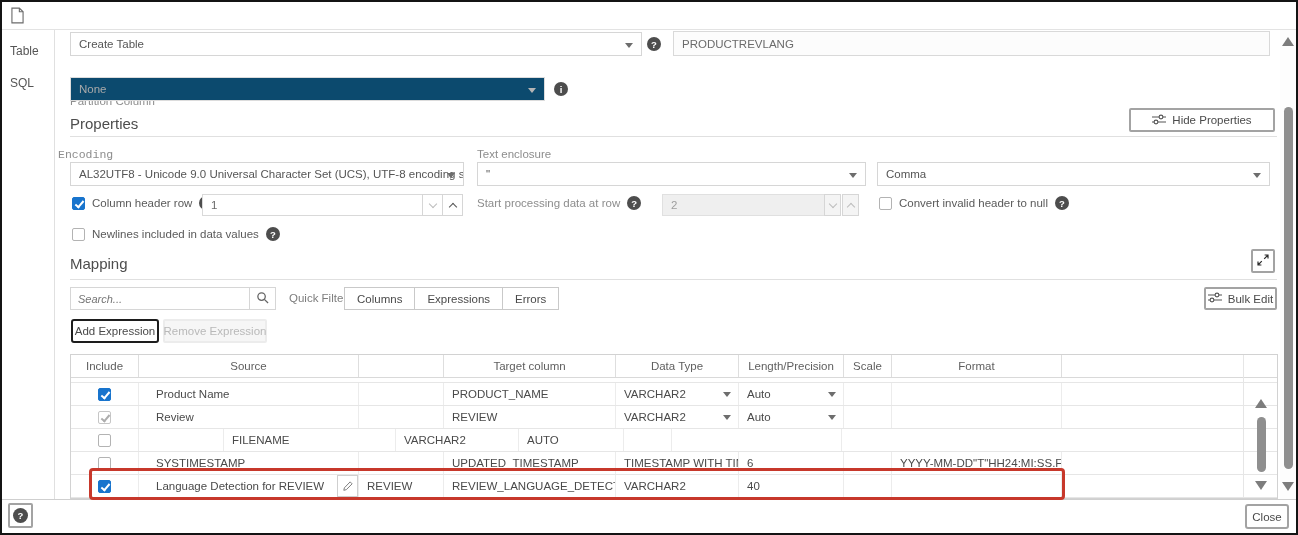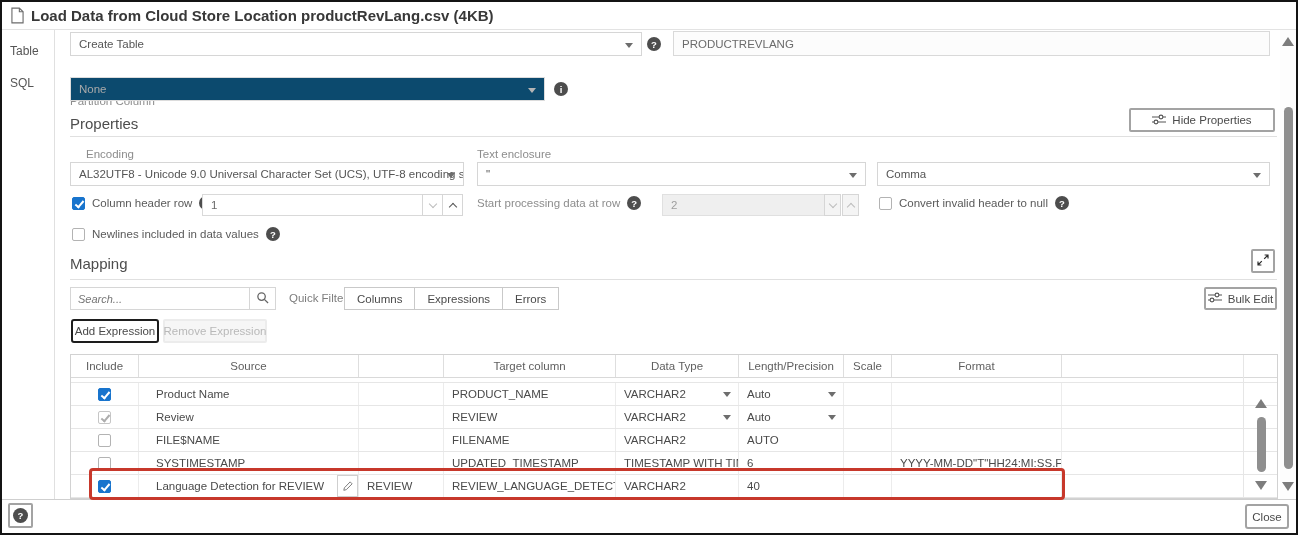--- a/index.html
+++ b/index.html
@@ -77,21 +77,20 @@
 
 <div class="window">
 
   <div class="titlebar">
     <span class="ficon">
       <svg width="13" height="17" viewBox="0 0 14 18">
           <path d="M1 1h8l4 4v12H1z" fill="#fff" stroke="#6b6b6b" stroke-width="1.2"></path>
           <path d="M9 1v4h4" fill="none" stroke="#6b6b6b" stroke-width="1.2"></path>
         </svg>
     </span>
-    <span class="title-text">Load Data from Cloud Store Location productRevLang.csv (4KB)</span>
   </div>
 
   <div class="side-line"></div>
   <div class="side-item" style="top:42px;">Table</div>
   <div class="side-item" style="top:74px;">SQL</div>
 
   <div class="sel" style="left:68px;top:30px;width:572px;">
     <span>Create Table</span>
     <span class="caret"></span>
   </div>
@@ -111,21 +110,21 @@
   <div class="btn" style="left:1127px;top:106px;width:146px;height:24px;">
     <span><svg width="14" height="11" viewBox="0 0 14 11">
           <path d="M0 3h14M0 8h14" stroke="#555" stroke-width="1.2"></path>
           <circle cx="9" cy="3" r="1.9" fill="#fff" stroke="#555" stroke-width="1.1"></circle>
           <circle cx="4" cy="8" r="1.9" fill="#fff" stroke="#555" stroke-width="1.1"></circle>
         </svg></span>
     <span>Hide Properties</span>
   </div>
   <div class="hr" style="left:68px;top:134px;width:1207px;"></div>
 
-  <div class="lbl" style="left:84px;top:146px;">Encoding</div>
+  <div class="lbl" style="left:56px;top:146px;font-family:Liberation Mono, monospace;">Encoding</div>
   <div class="sel" style="left:68px;top:160px;width:394px;">
     <span>AL32UTF8 - Unicode 9.0 Universal Character Set (UCS), UTF-8 encoding scheme</span>
     <span class="caret"></span>
   </div>
 
   <div class="lbl" style="left:475px;top:146px;">Text enclosure</div>
   <div class="sel" style="left:475px;top:160px;width:389px;">
     <span>"</span>
     <span class="caret"></span>
   </div>
@@ -278,23 +277,20 @@
             <span></span>
           </div>
           <div class="td" style="width: 170px;">
             <span></span>
           </div>
         </div>
         <div class="trow">
           <div class="td center" style="width: 68px;">
             <span class="cb"></span>
           </div>
-          <div class="td" style="width: 220px; padding-left: 17px;">
-            <span>FILE$NAME</span>
-          </div>
           <div class="td" style="width: 85px;">
             <span></span>
           </div>
           <div class="td" style="width: 172px;">
             <span>FILENAME</span>
           </div>
           <div class="td" style="width: 123px;">
             <span>VARCHAR2</span>
           </div>
           <div class="td" style="width: 105px;">

